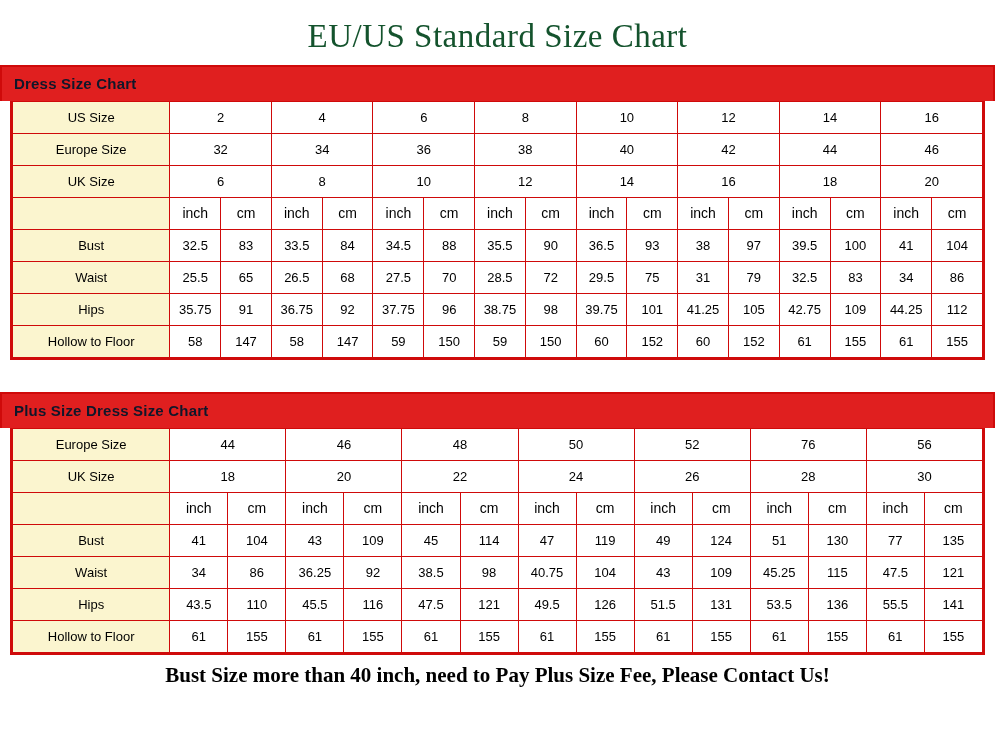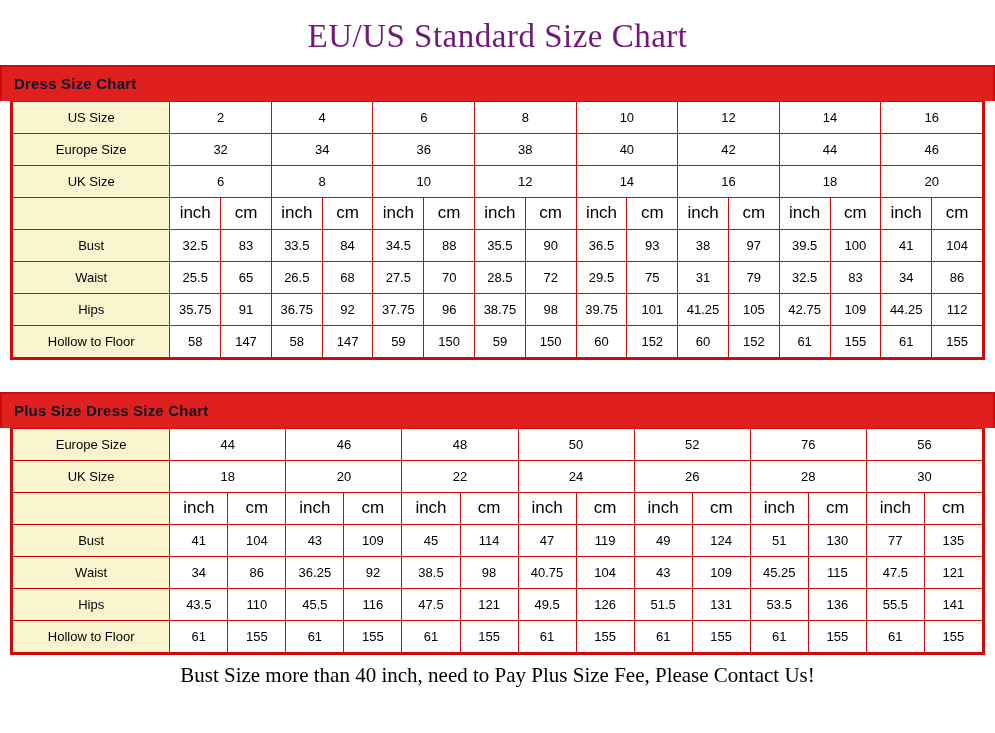--- a/index.html
+++ b/index.html
@@ -21,21 +21,21 @@
     box-sizing: border-box;
   }
   .main-title {
     text-align: center;
     font-family: "Liberation Serif", serif;
     font-size: 33px;
     font-weight: normal;
     letter-spacing: 0.5px;
     padding-top: 18px;
     padding-bottom: 10px;
-    color: #701a75;
+    color: #14532d;
   }
   .chart-block {
     margin: 0 10px 0 10px;
     border: 2px solid #cf0a0a;
     border-top: none;
     background: #ffffff;
   }
   .chart-header {
     background: #e01f1f;
     color: #0f172a;
@@ -60,30 +60,30 @@
     height: 20px;
     background: #ffffff;
     white-space: nowrap;
   }
   table.size-table td.rowlabel {
     background: #fbf5cf;
     font-size: 13px;
   }
   table.size-table td.unit {
     background: #ffffff;
-    font-size: 17px;
+    font-size: 14px;
   }
   table.size-table tr.unit-row td.rowlabel {
     background: #fbf5cf;
   }
   .footer-note {
     text-align: center;
     font-family: "Liberation Serif", serif;
     font-size: 21px;
-    font-weight: normal;
+    font-weight: bold;
     padding-top: 8px;
     color: #000;
   }
 </style>
 </head>
 <body>
 
 <div class="page">
 
   <div class="main-title">EU/US Standard Size Chart</div>

